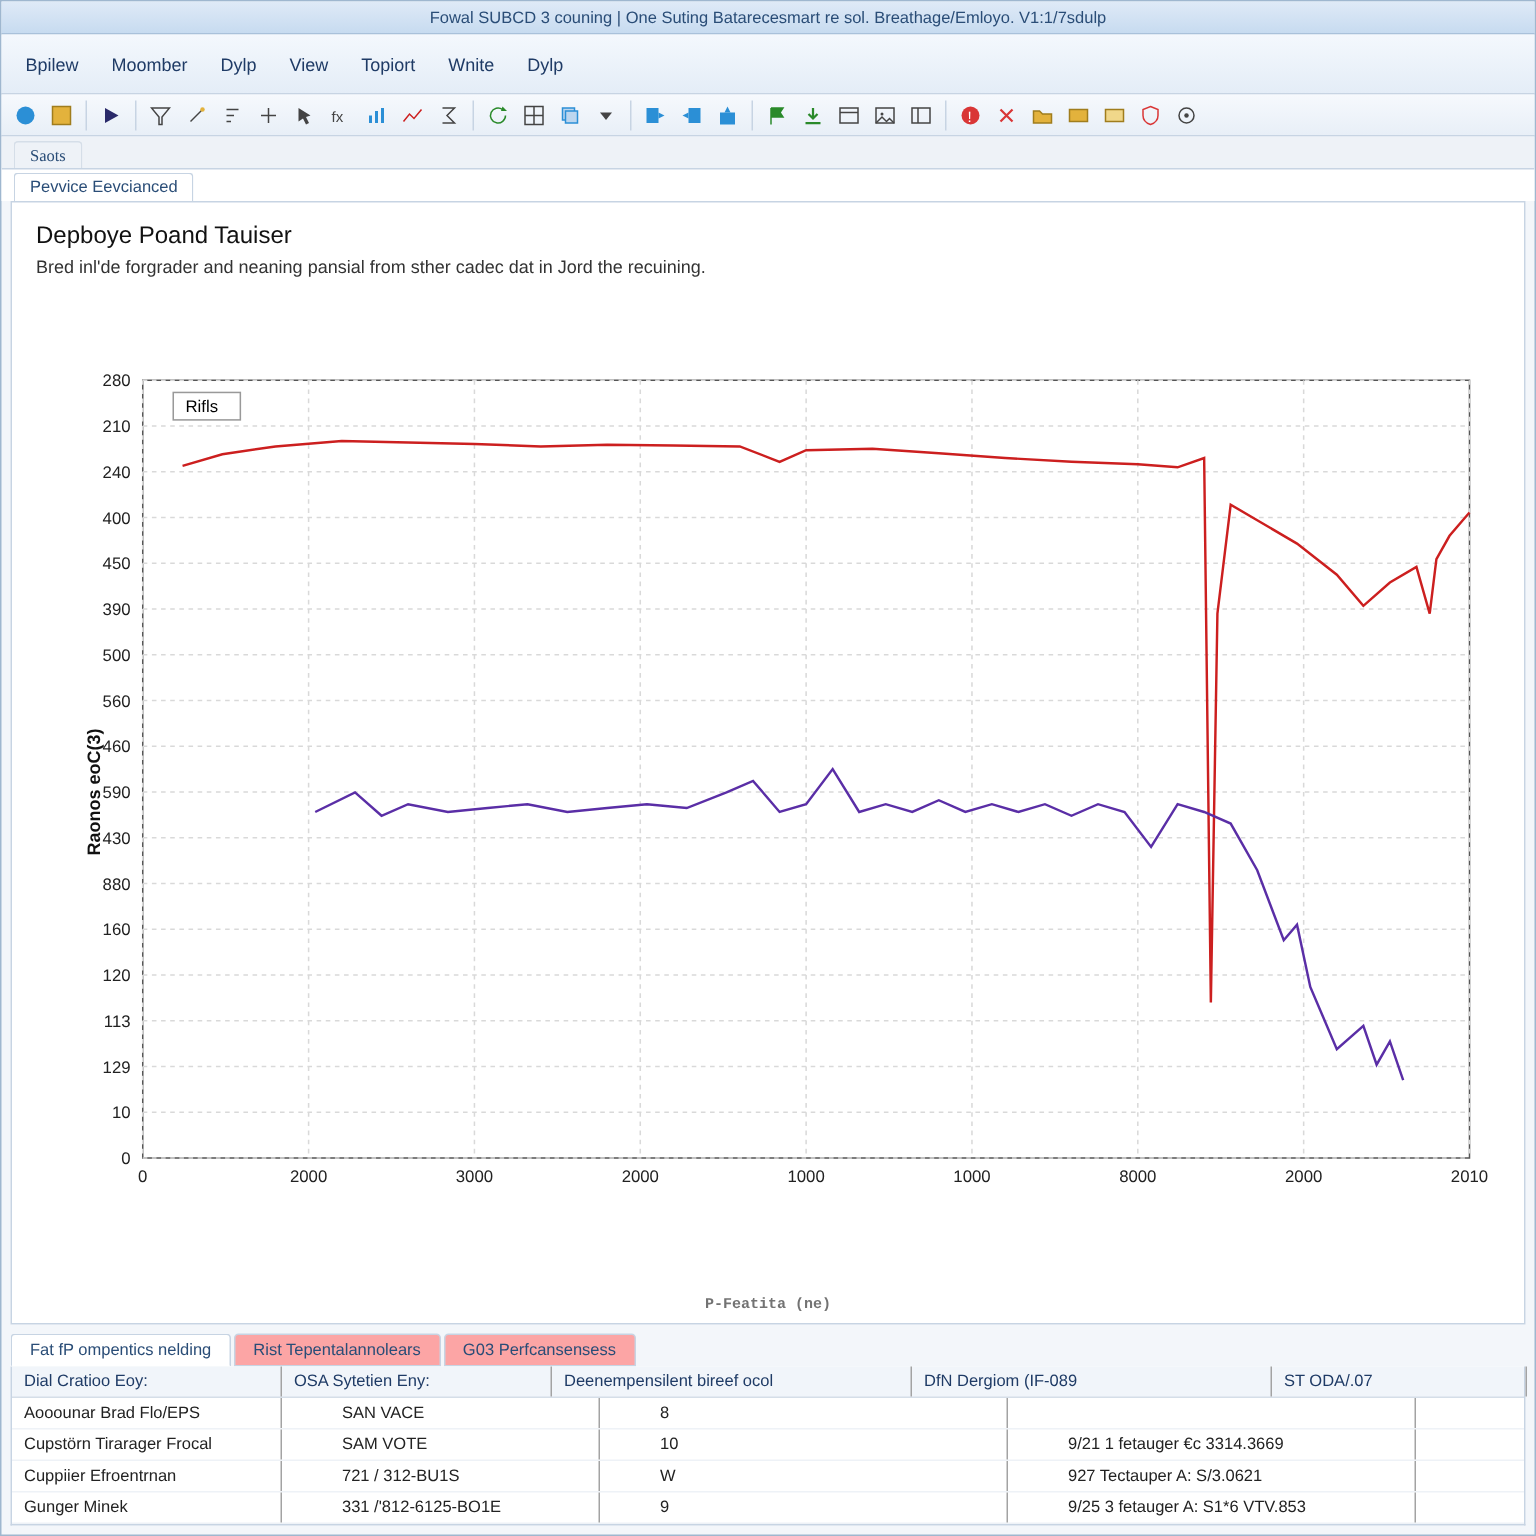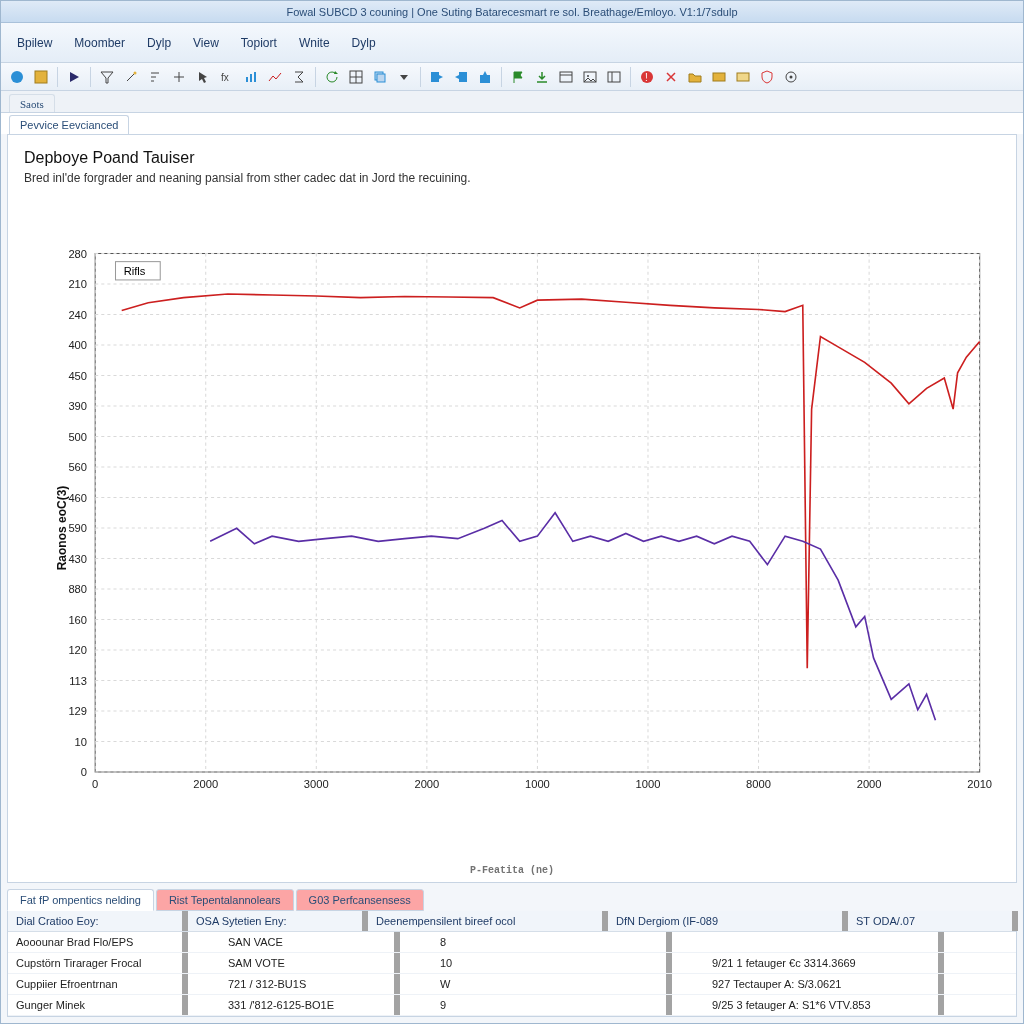--- a/index.html
+++ b/index.html
@@ -20,21 +20,21 @@
   .chart-wrap { flex:1; position:relative; }
   svg.chart { width:100%; height:100%; }
   .ylabel { position:absolute; left:-4px; top:50%; transform: translateY(-50%) rotate(-90deg); transform-origin:center; font-size:12px; font-weight:bold; color:#111; }
   .xlabel { text-align:center; font-size:10px; font-weight:bold; color:#737373; margin-top:4px;font-family:Liberation Mono, monospace; }
   .bottom-tabs { height:24px; display:flex; align-items:flex-end; margin:4px 6px 0 6px; }
   .btab { padding:4px 12px; border:1px solid #c7d4e3; background:#fca5a5; font-size:11px; color:#2a4d77; margin-right:2px; border-radius:3px 3px 0 0; cursor:default; }
   .btab.active { background:#fff; border-bottom-color:#fff; }
   .grid { margin:0 6px 6px 6px; border:1px solid #c7d4e3; border-top:none; background:#fff; }
   .ghead, .grow { display:grid; grid-template-columns: 180px 180px 240px 240px 170px; font-size:11px; }
   .ghead { background:#f1f5fa; color:#1f3b66; border-bottom:1px solid #d5dee8; }
-  .gcell { padding:4px 8px; border-right:6px solid #a3a3a3; white-space:nowrap; overflow:hidden; text-overflow:ellipsis; }
+  .gcell { padding:4px 8px; border-right:1px solid #a3a3a3; white-space:nowrap; overflow:hidden; text-overflow:ellipsis; }
   .grow { border-bottom:1px solid #eef2f7; color:#222;gap:32px; }
   .legend-box { fill:#fff; stroke:#999; }
   .tick text { font-size:11px; fill:#222; }
   .gridline { stroke:#d9d9d9; stroke-dasharray:3 3; }
   .series1 { stroke:#cc1f1f; stroke-width:1.6; fill:none; }
   .series2 { stroke:#5a2ea6; stroke-width:1.6; fill:none; }
 </style>
 </head>
 <body>
 

